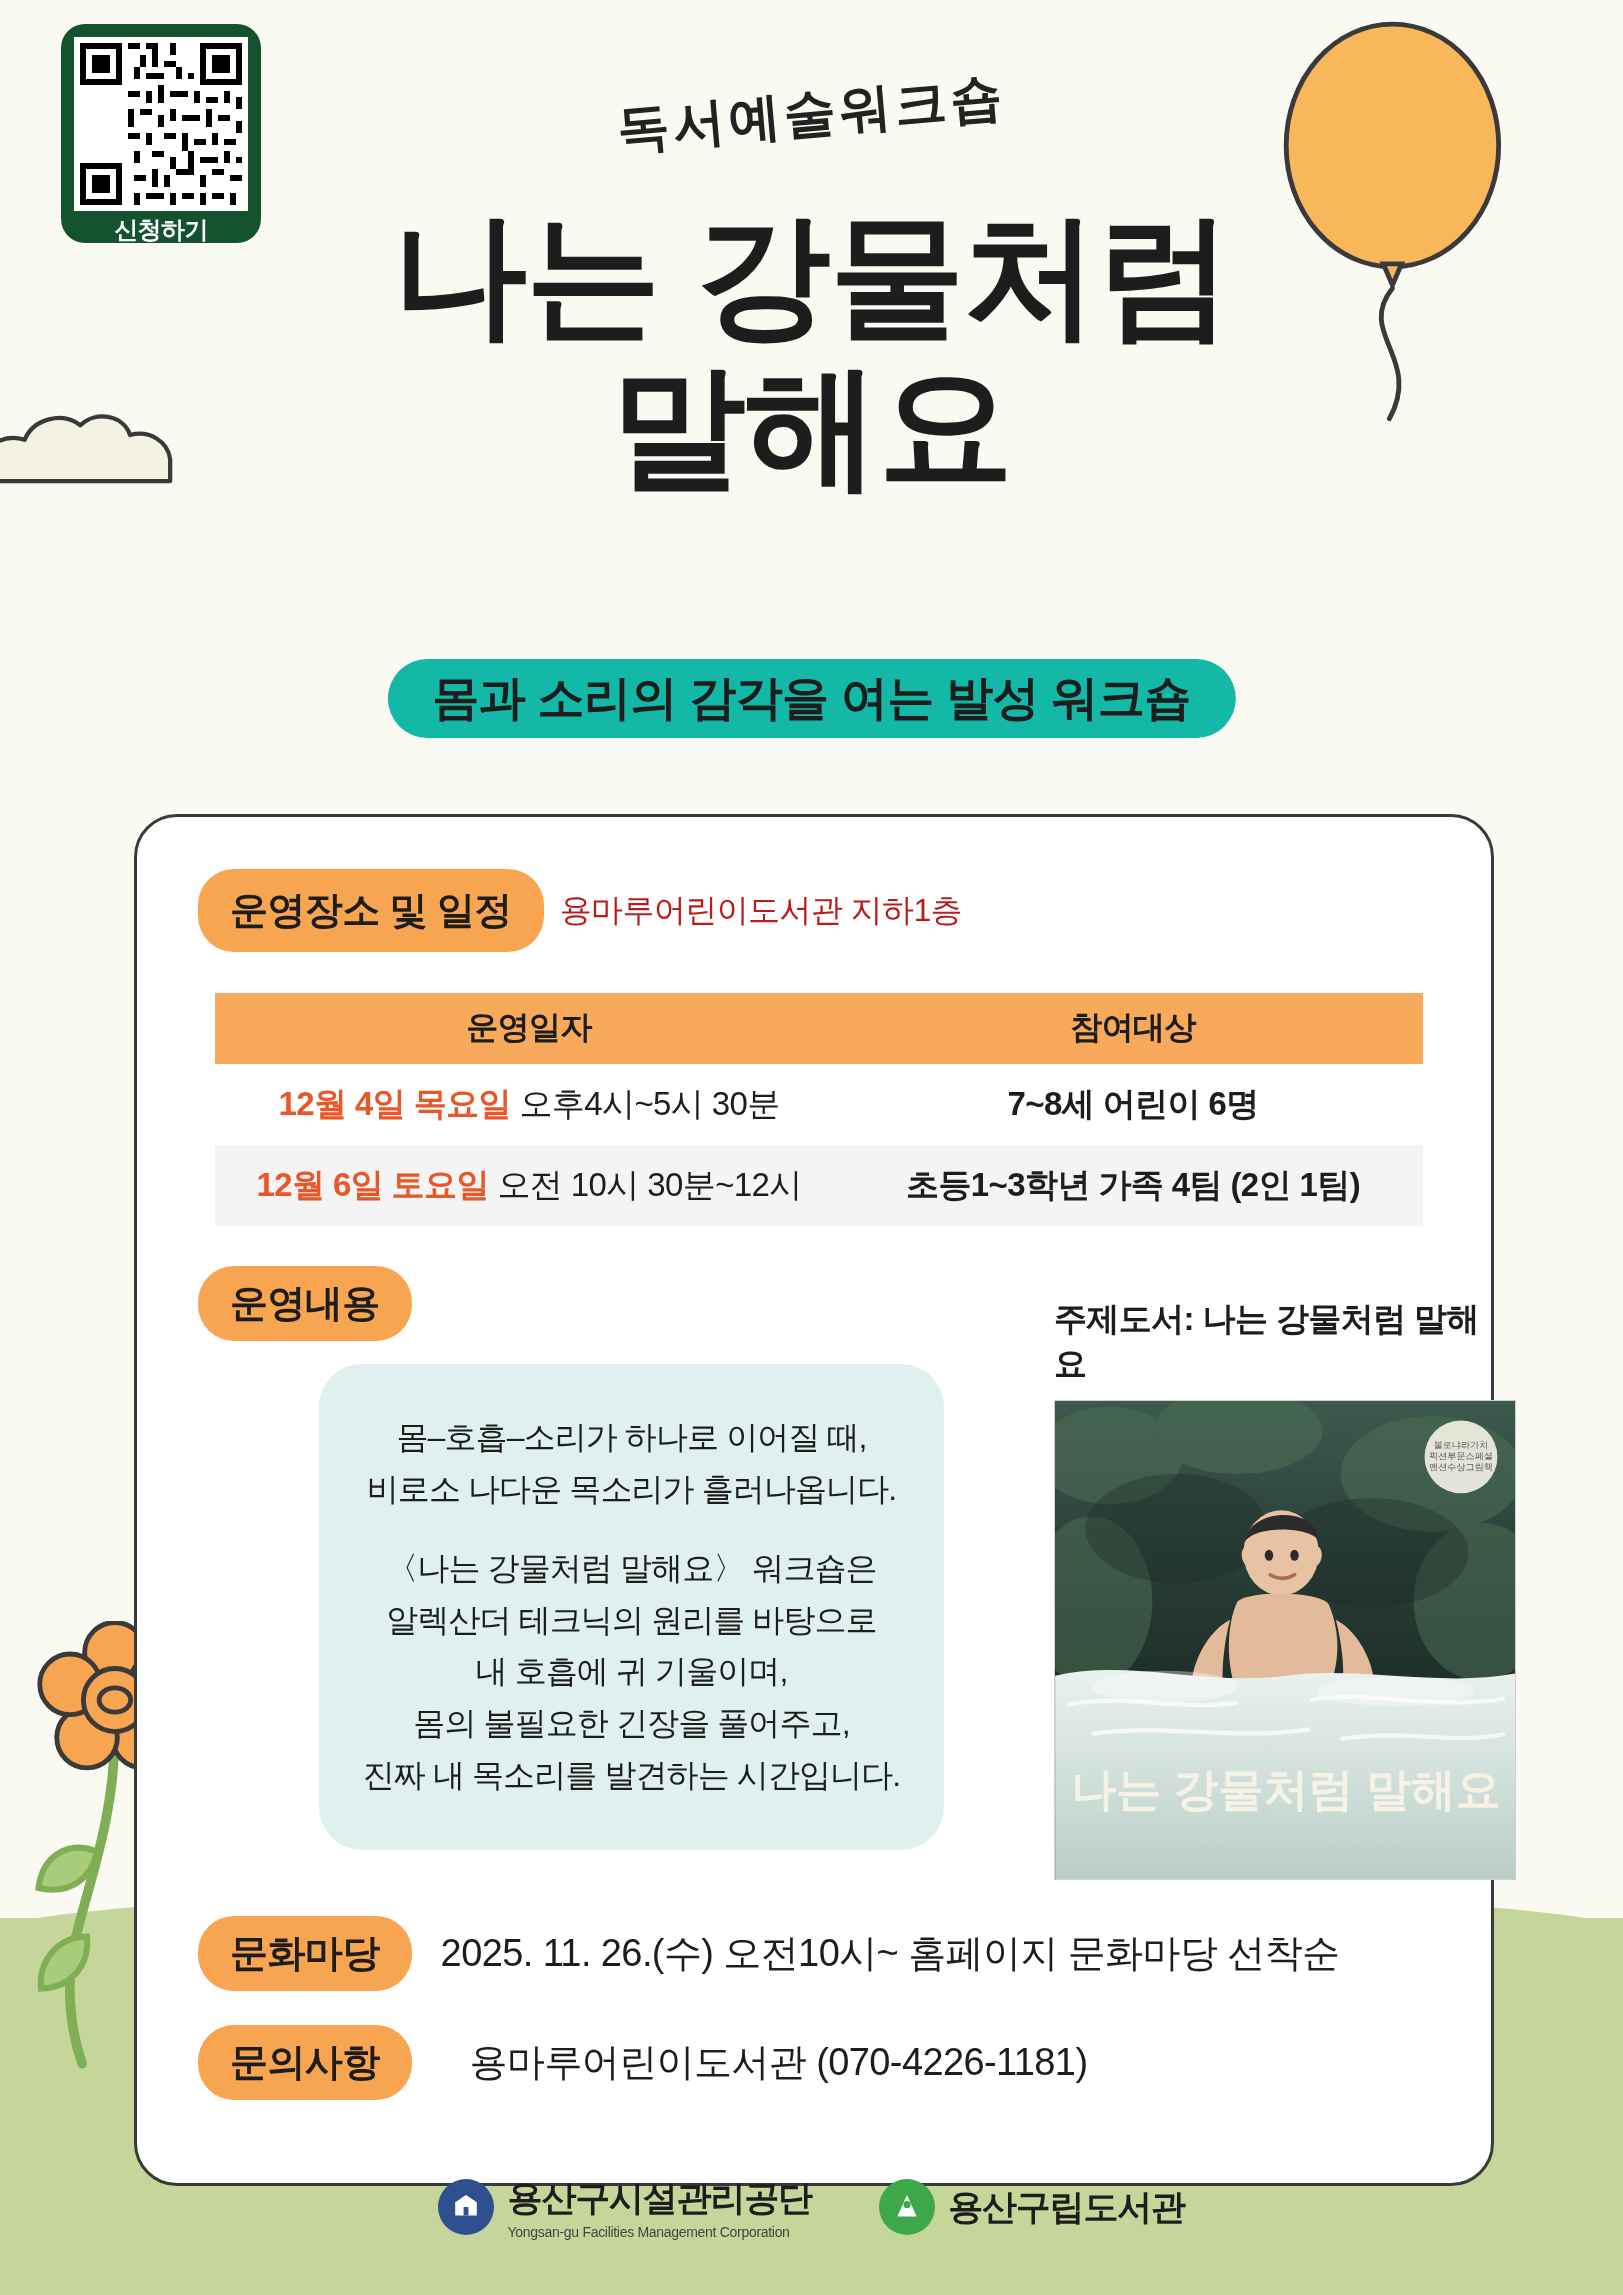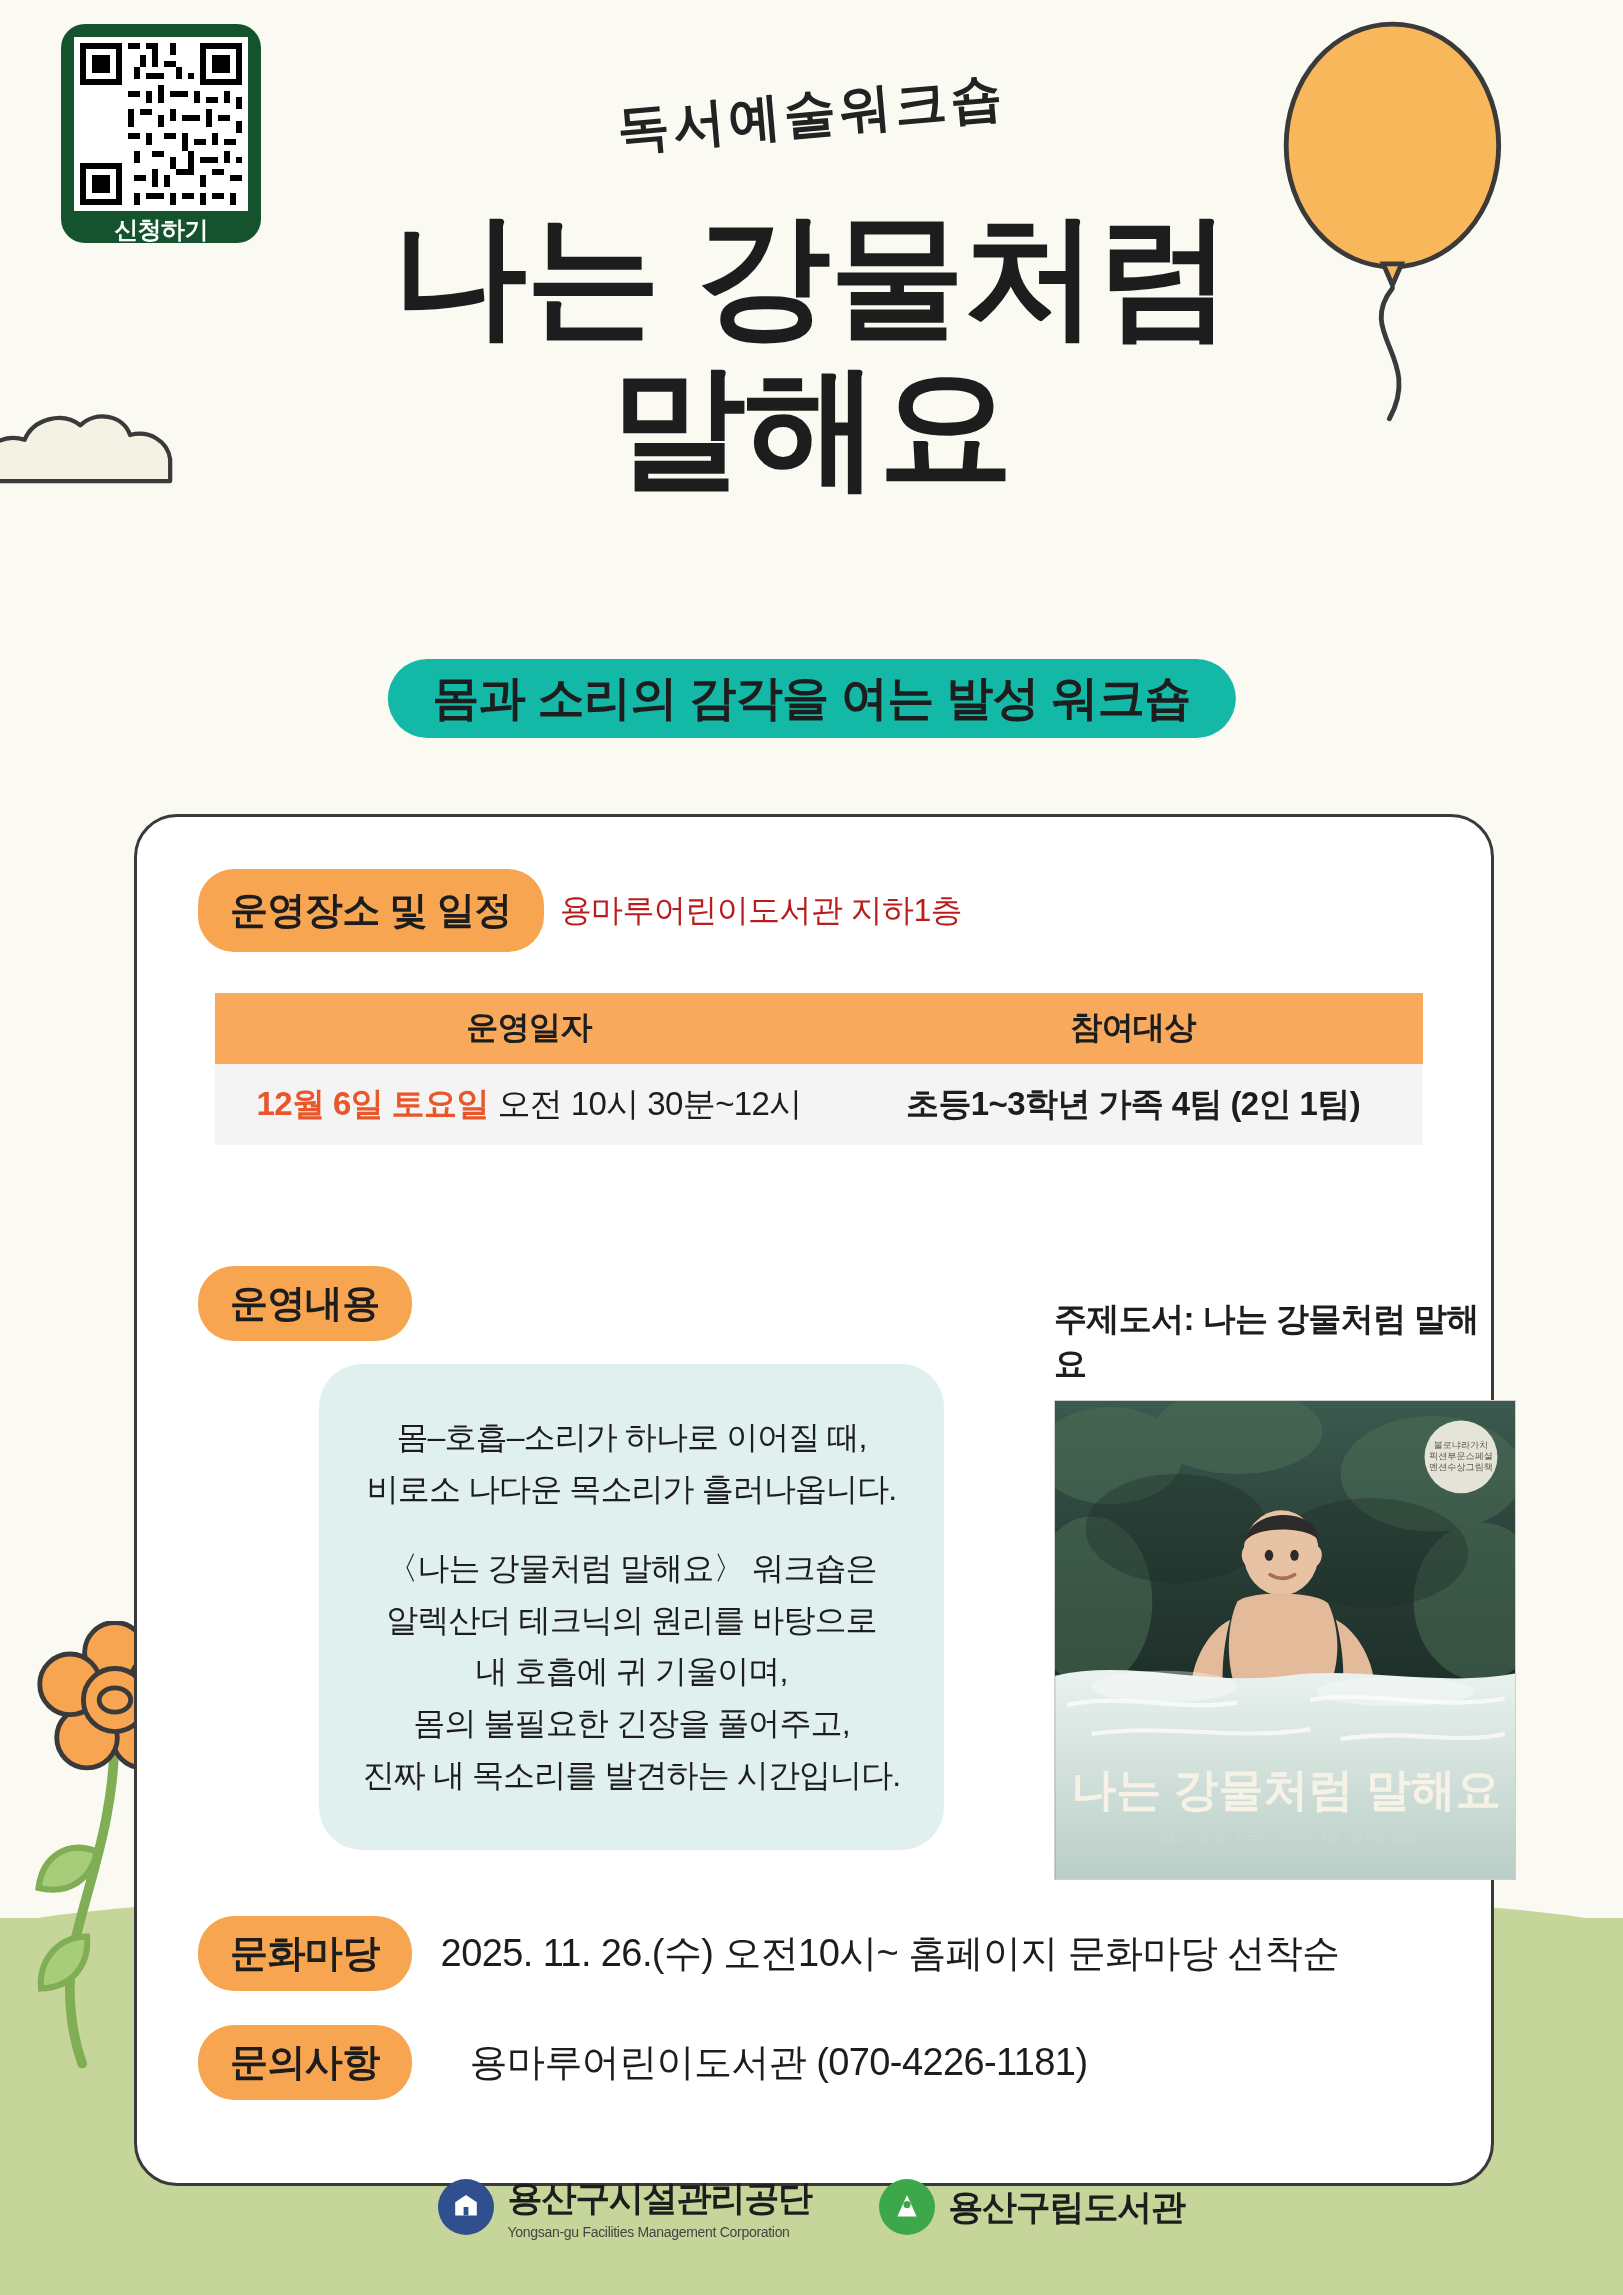--- a/index.html
+++ b/index.html
@@ -304,20 +304,26 @@
         <col style="width:52%">
         <col style="width:48%">
       </colgroup>
     <thead>
       <tr>
         <th>운영일자</th>
         <th>참여대상</th>
       </tr>
     </thead>
     <tbody>
+      <tr>
+        <td>
+          <span class="date-em">12월 4일 목요일</span><span class="date-rest"> 오후4시~5시 30분</span>
+        </td>
+        <td>7~8세 어린이 6명</td>
+      </tr>
       <tr class="alt">
         <td>
           <span class="date-em">12월 6일 토요일</span><span class="date-rest"> 오전 10시 30분~12시</span>
         </td>
         <td>초등1~3학년 가족 4팀 (2인 1팀)</td>
       </tr>
     </tbody>
   </table>
 
   <div class="row-content">

